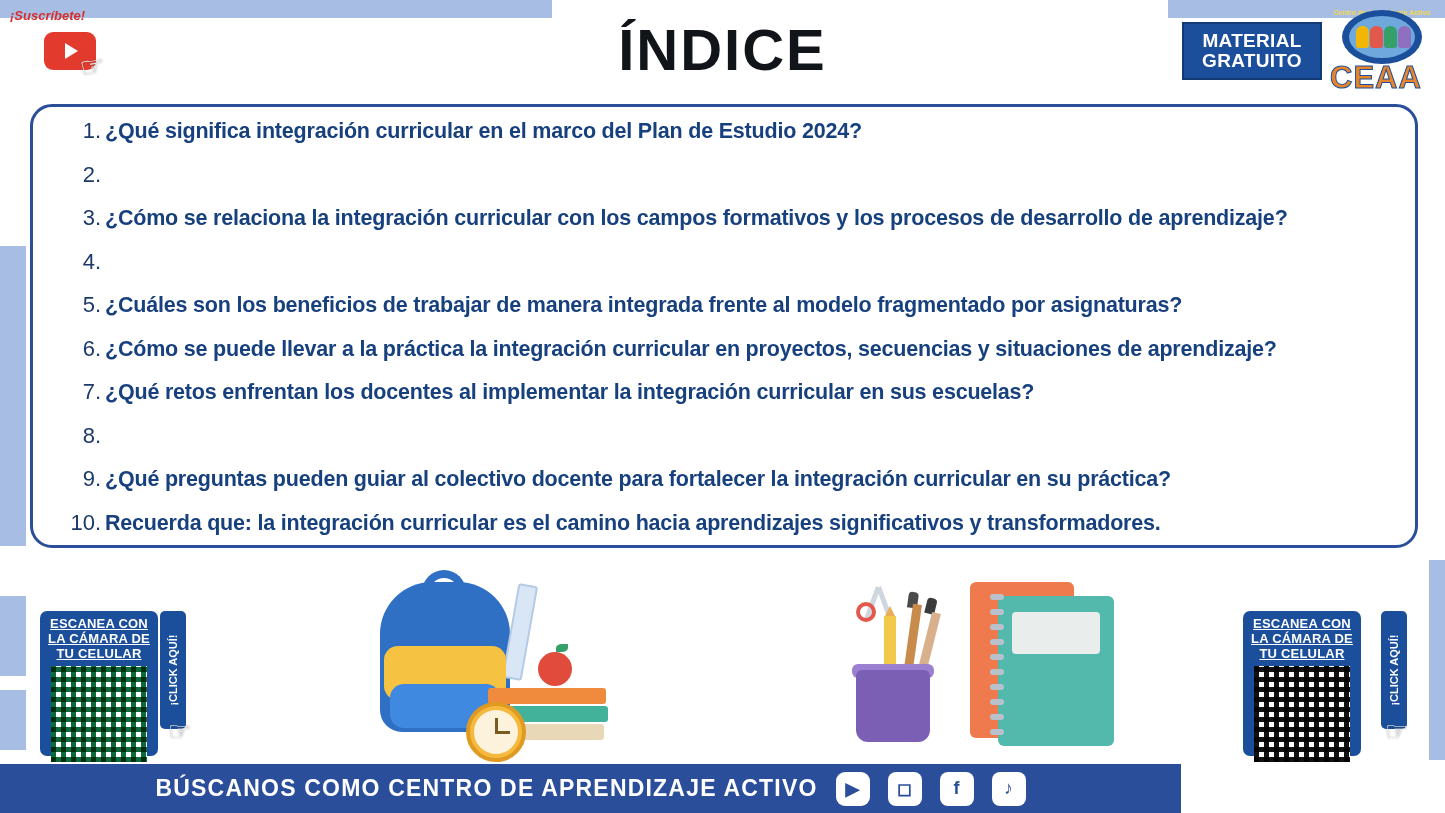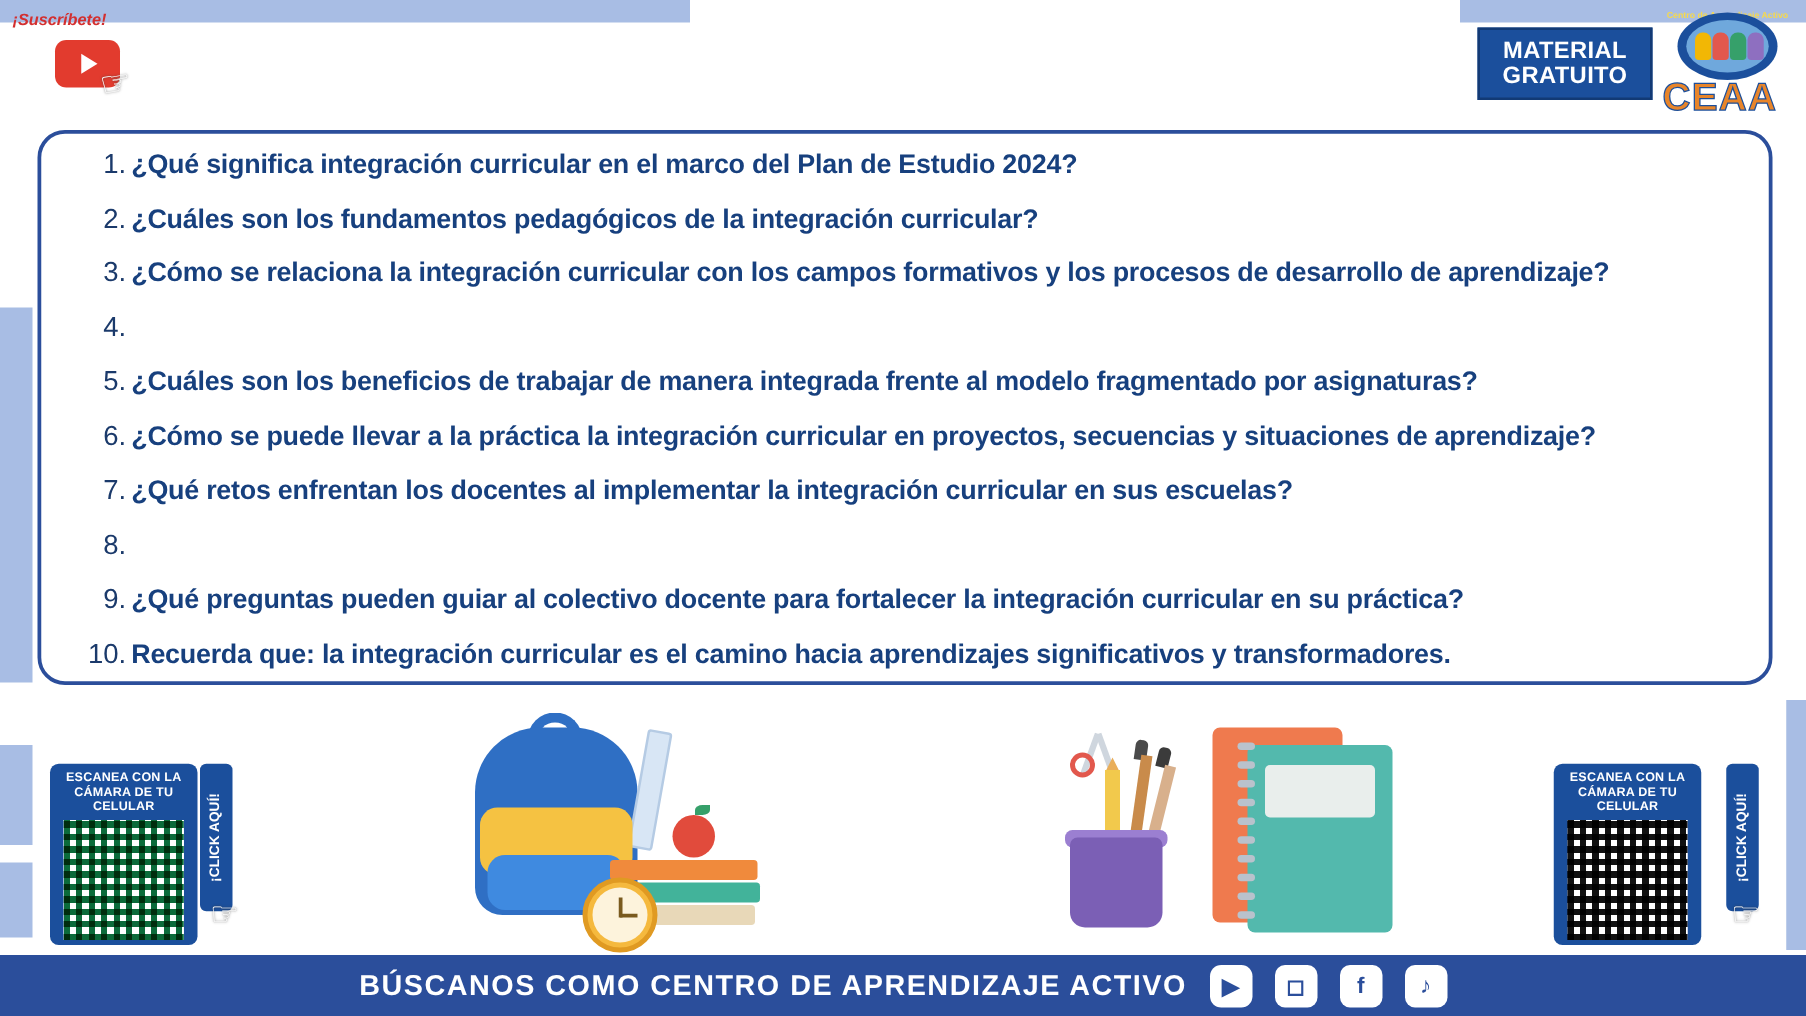--- a/index.html
+++ b/index.html
@@ -179,22 +179,23 @@
     position: absolute;
     width: 118px; height: 145px;
     background: #1b4f9c;
     border-radius: 7px;
     padding: 6px 5px;
     text-align: center;
   }
   .qr-card.left { left: 40px; top: 611px; }
   .qr-card.right { left: 1243px; top: 611px; }
   .qr-card .cap-top {
-    color: #ffffff; font-size: 10px; font-weight: 800; line-height: 1.15;
+    color: #ffffff; font-size: 13px; font-weight: 800; line-height: 1.15;
     letter-spacing: .2px;
+    text-decoration: underline;
   }
   .qr-card .cap-bottom {
     color: #ffffff; font-size: 8.5px; font-weight: 800; line-height: 1.15;
     margin-top: 3px;
   }
   .qr-code {
     width: 96px; height: 96px; margin: 4px auto 0;
     background:
       repeating-linear-gradient(90deg, #0b6b3a 0 5px, #ffffff 5px 10px),
       repeating-linear-gradient(0deg, #0b6b3a 0 5px, #ffffff 5px 10px);
@@ -280,21 +281,21 @@
   .scissors-b1 { position: absolute; left: 40px; top: 26px; width: 5px; height: 34px; background: #cfd6de; transform: rotate(20deg); }
   .scissors-b2 { position: absolute; left: 52px; top: 26px; width: 5px; height: 34px; background: #cfd6de; transform: rotate(-20deg); }
   .notebook-orange { position: absolute; left: 140px; top: 22px; width: 104px; height: 156px; background: #ef7a4e; border-radius: 6px; }
   .notebook-teal { position: absolute; left: 168px; top: 36px; width: 116px; height: 150px; background: #53b9ad; border-radius: 6px; }
   .notebook-label { position: absolute; left: 182px; top: 52px; width: 88px; height: 42px; background: #e9eeec; border-radius: 4px; }
   .spiral { position: absolute; left: 160px; top: 34px; width: 14px; height: 154px; }
   .spiral i { display: block; width: 14px; height: 6px; margin-bottom: 9px; background: #b9c2cc; border-radius: 6px; }
 
   
   .footer {
-    position: absolute; left: 0; top: 764px; width: 1445px; height: 49px;
+    position: absolute; left: 0; top: 764px; width: 1181px; height: 49px;
     background: #2b4e9b;
     display: flex; align-items: center; justify-content: center;
     gap: 18px;
   }
   .footer-text {
     color: #ffffff;
     font-size: 23px;
     font-weight: 800;
     letter-spacing: 1.2px;
   }
@@ -314,20 +315,21 @@
 <div class="page">
 
   <div class="band-top-left"></div>
   <div class="band-top-right"></div>
   <div class="left-bar-1"></div>
   <div class="left-bar-2"></div>
   <div class="left-bar-3"></div>
   <div class="right-bar-1"></div>
 
   <div class="header">
+    <div class="title">ÍNDICE</div>
 
     <div class="subscribe">
       <div class="sub-text">¡Suscríbete!</div>
       <div class="yt-box">
           <div class="tri"></div>
         </div>
       <div class="hand-cursor">☞</div>
     </div>
 
     <div class="material-badge">
@@ -348,21 +350,20 @@
   </div>
 
   <div class="index-panel">
     <ul class="index-list">
       <li class="index-item">
         <div class="item-num">1.</div>
         <div class="item-text">¿Qué significa integración curricular en el marco del Plan de Estudio 2024?</div>
       </li>
       <li class="index-item">
         <div class="item-num">2.</div>
-        <div class="item-text">¿Cuáles son los fundamentos pedagógicos de la integración curricular?</div>
       </li>
       <li class="index-item">
         <div class="item-num">3.</div>
         <div class="item-text">¿Cómo se relaciona la integración curricular con los campos formativos y los procesos de desarrollo de aprendizaje?</div>
       </li>
       <li class="index-item">
         <div class="item-num">4.</div>
       </li>
       <li class="index-item">
         <div class="item-num">5.</div>

